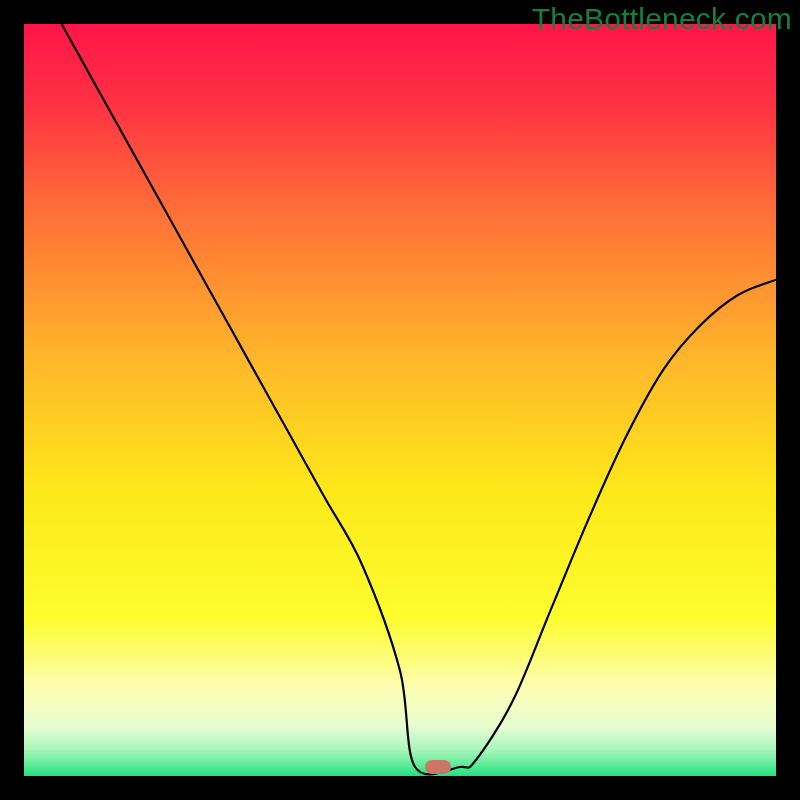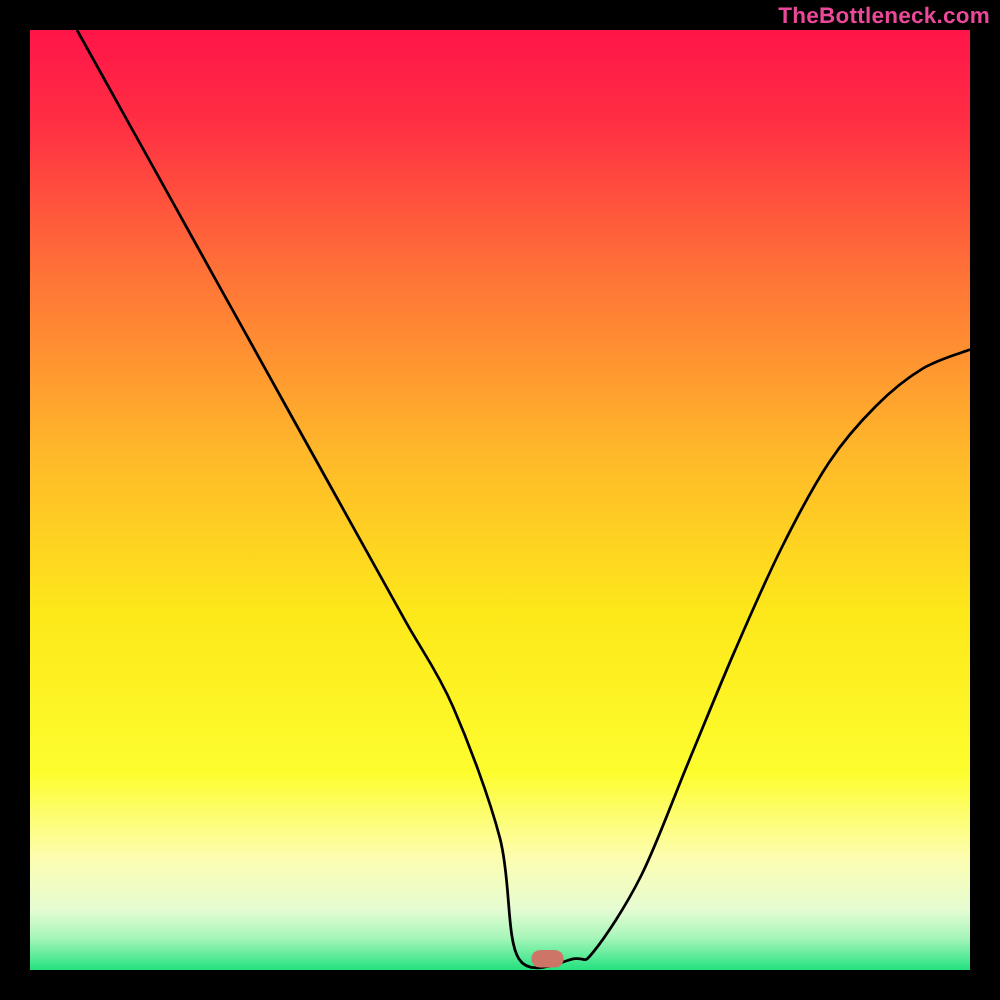--- a/index.html
+++ b/index.html
@@ -20,23 +20,23 @@
   }
   .gradient {
     position: absolute;
     inset: 0;
   }
   .attribution {
     position: absolute;
     top: 2px;
     right: 8px;
     font-family: Arial, Helvetica, sans-serif;
-    font-size: 18px;
-    color: #ec4899;
-    font-weight: 700;
+    font-size: 30px;
+    color: #15803d;
+    font-weight: 400;
     letter-spacing: 0.2px;
   }
   svg.curve {
     position: absolute;
     inset: 0;
     width: 100%;
     height: 100%;
   }
   .marker {
     position: absolute;

